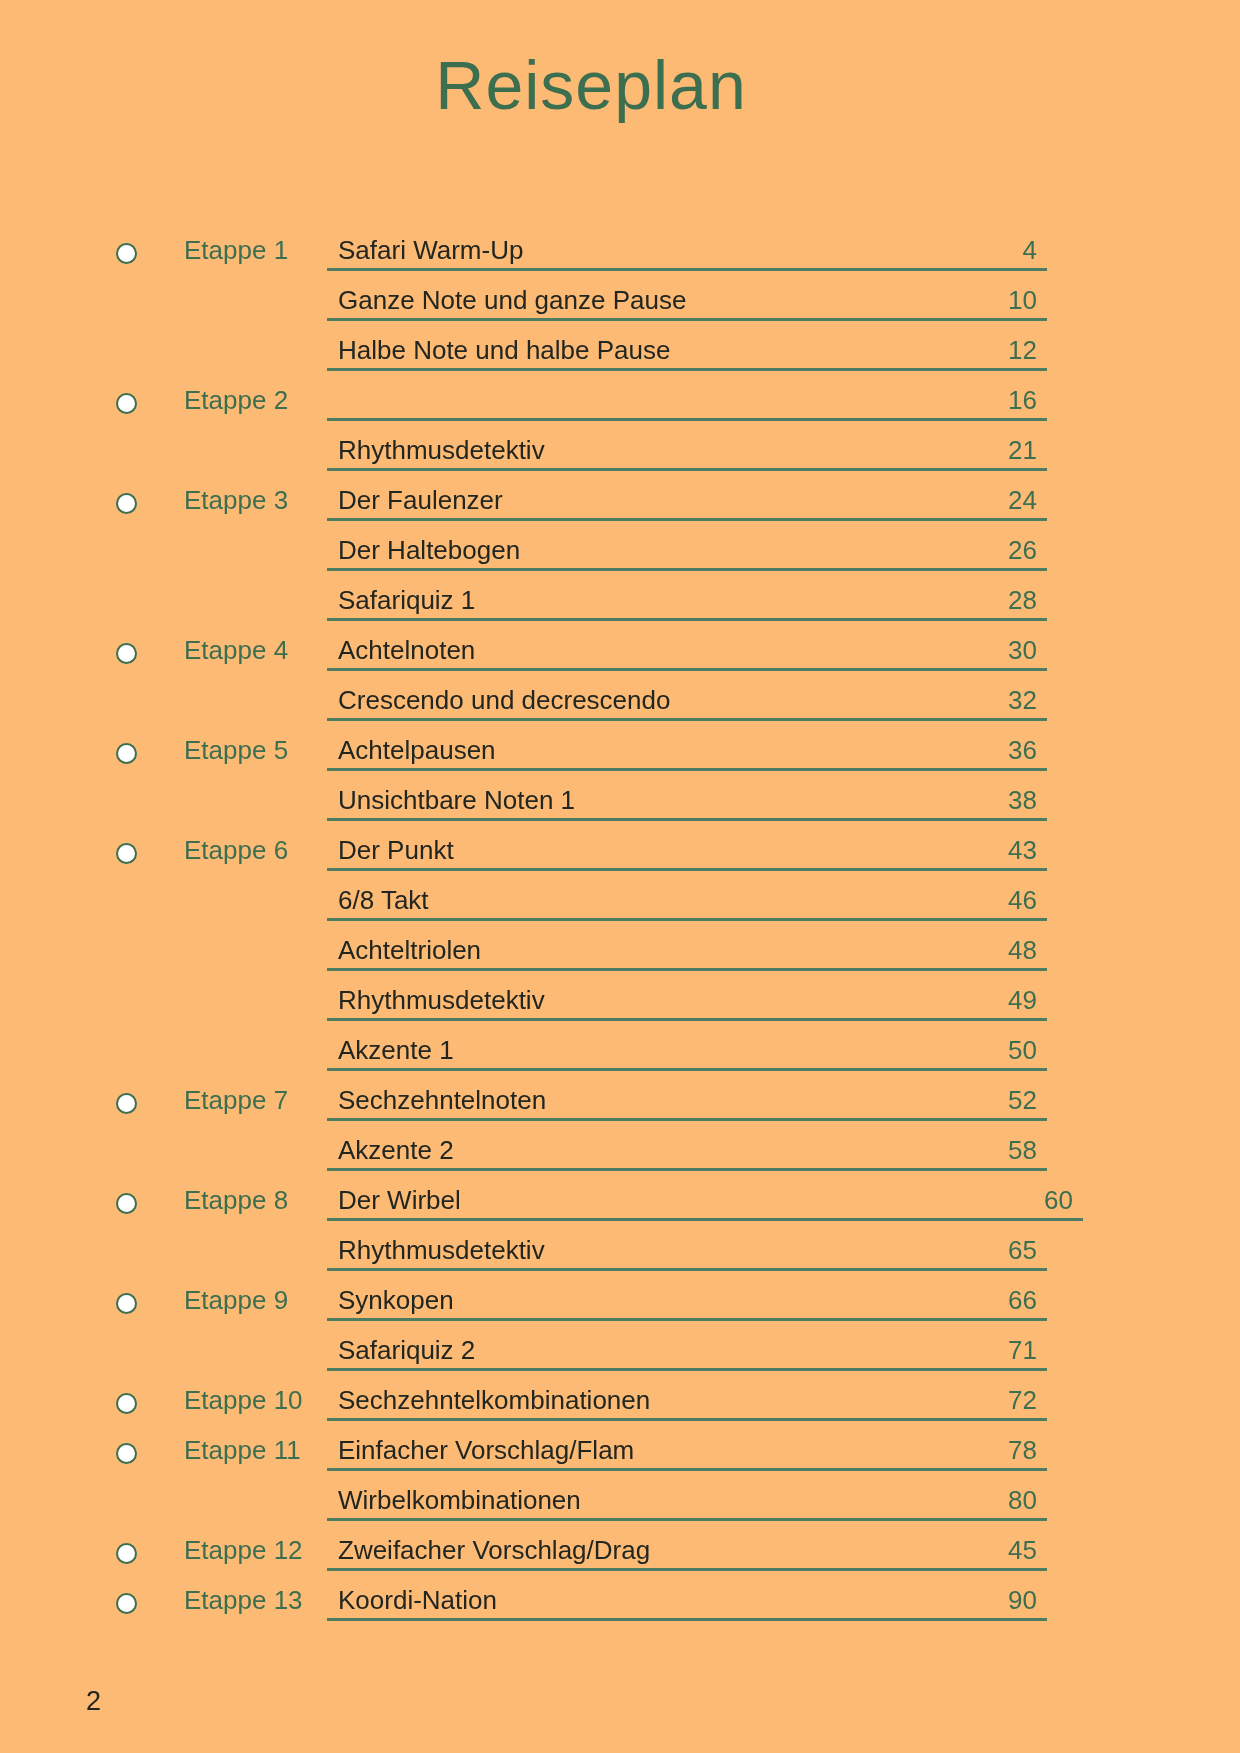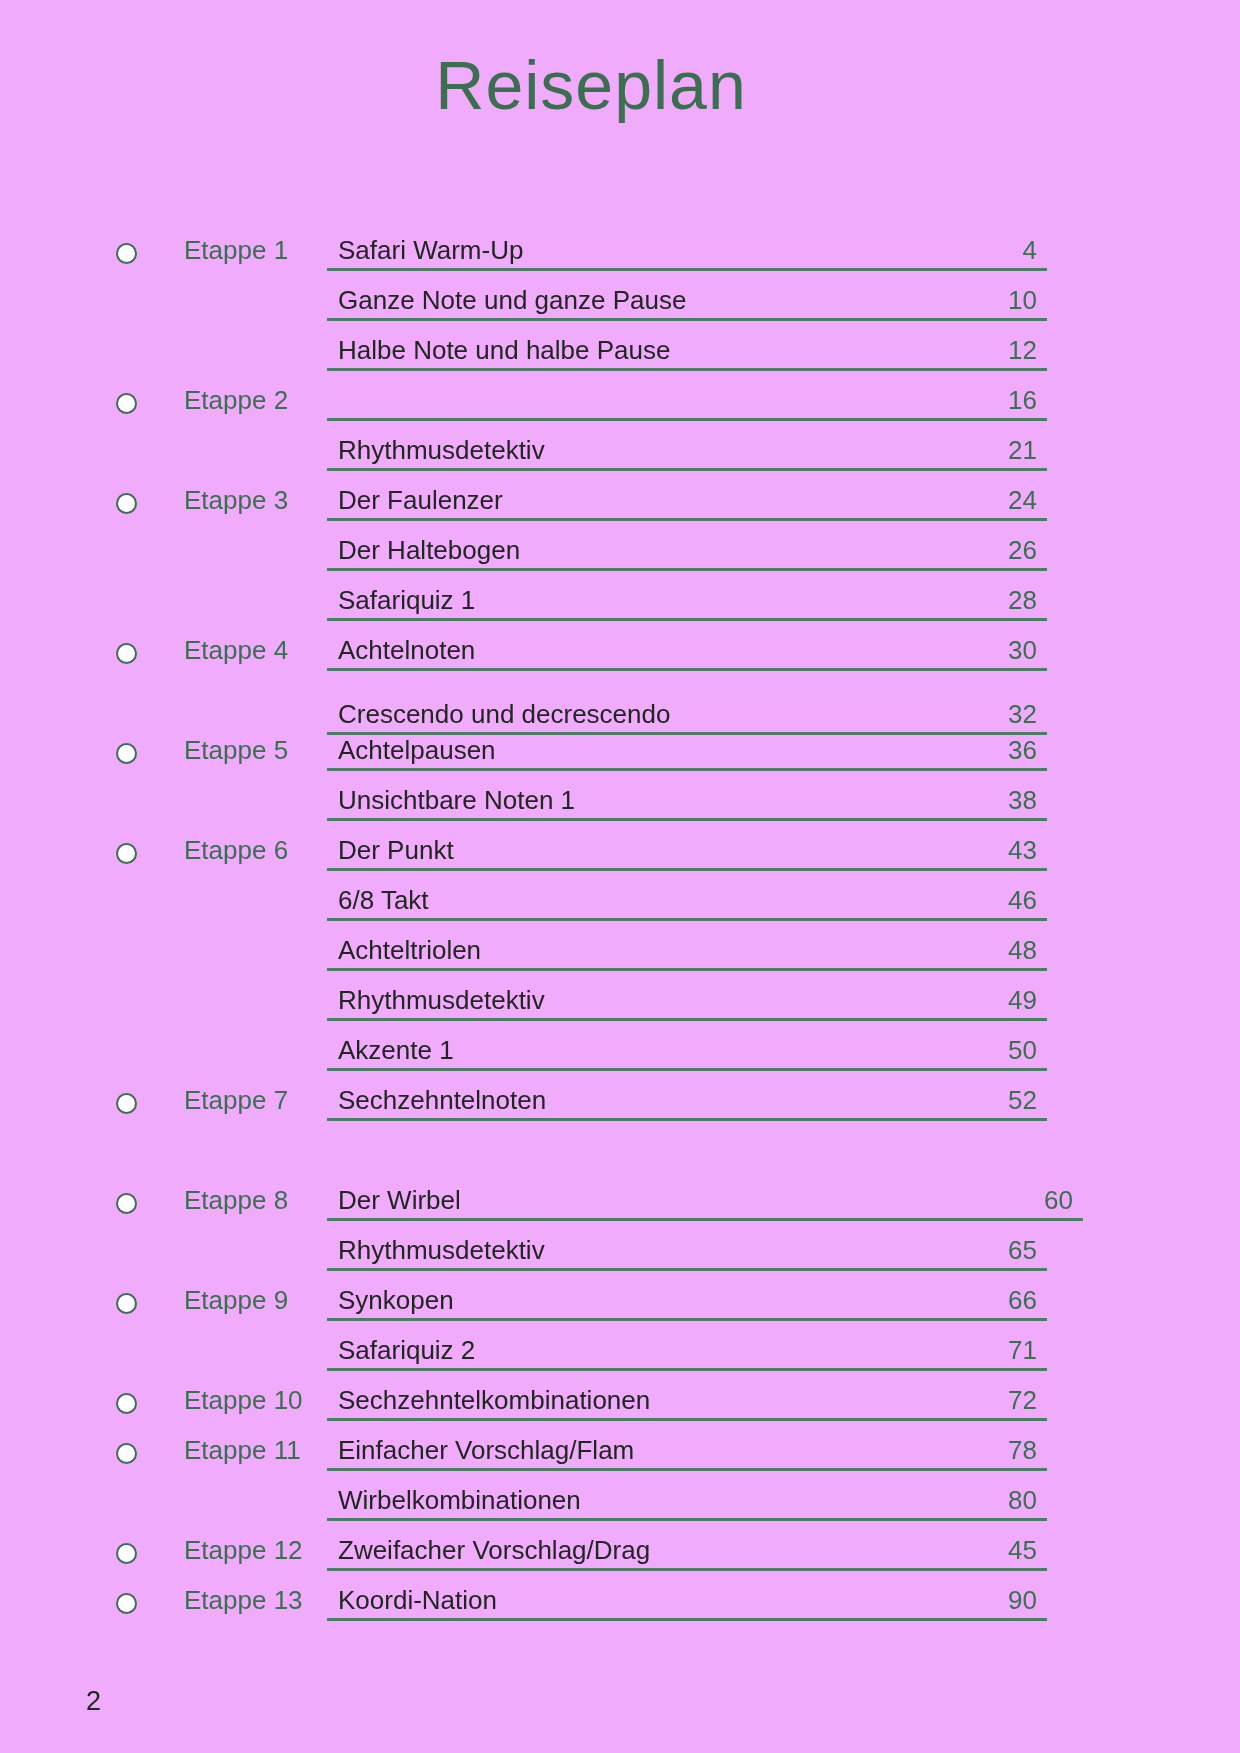--- a/index.html
+++ b/index.html
@@ -5,21 +5,21 @@
   html,body{margin:0;padding:0;}
   body{
     background:#ffffff;
     font-family:"Liberation Sans","DejaVu Sans",sans-serif;
     -webkit-font-smoothing:antialiased;
   }
   .page{
     position:relative;
     width:1240px;
     height:1753px;
-    background:#f0abfc;
+    background:#fdba74;
     overflow:hidden;
   }
   .title{
     position:absolute;
     top:46px;
     left:0;
     width:1182px;
     margin:0;
     text-align:center;
     font-size:68px;
@@ -153,21 +153,21 @@
     <span class="page-num">28</span>
     <div class="underline"></div>
   </div>
       <div class="toc-row" style="top: 629px;">
     <span class="stage-circle"></span>
     <span class="stage-label">Etappe 4</span>
     <span class="topic-label">Achtelnoten</span>
     <span class="page-num">30</span>
     <div class="underline"></div>
   </div>
-      <div class="toc-row" style="top: 679px; margin-top: 14px;">
+      <div class="toc-row" style="top: 679px;">
 
     <span class="topic-label">Crescendo und decrescendo</span>
     <span class="page-num">32</span>
     <div class="underline"></div>
   </div>
       <div class="toc-row" style="top: 729px;">
     <span class="stage-circle"></span>
     <span class="stage-label">Etappe 5</span>
     <span class="topic-label">Achtelpausen</span>
     <span class="page-num">36</span>
@@ -210,20 +210,26 @@
     <span class="page-num">50</span>
     <div class="underline"></div>
   </div>
       <div class="toc-row" style="top: 1079px;">
     <span class="stage-circle"></span>
     <span class="stage-label">Etappe 7</span>
     <span class="topic-label">Sechzehntelnoten</span>
     <span class="page-num">52</span>
     <div class="underline"></div>
   </div>
+      <div class="toc-row" style="top: 1129px;">
+
+    <span class="topic-label">Akzente 2</span>
+    <span class="page-num">58</span>
+    <div class="underline"></div>
+  </div>
       <div class="toc-row" style="top: 1179px; padding-left: 36px;">
     <span class="stage-circle"></span>
     <span class="stage-label">Etappe 8</span>
     <span class="topic-label">Der Wirbel</span>
     <span class="page-num">60</span>
     <div class="underline"></div>
   </div>
       <div class="toc-row" style="top: 1229px;">
 
     <span class="topic-label">Rhythmusdetektiv</span>

